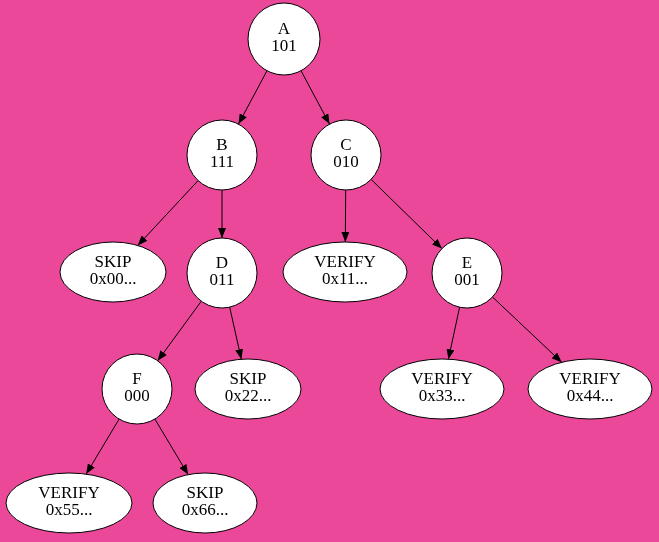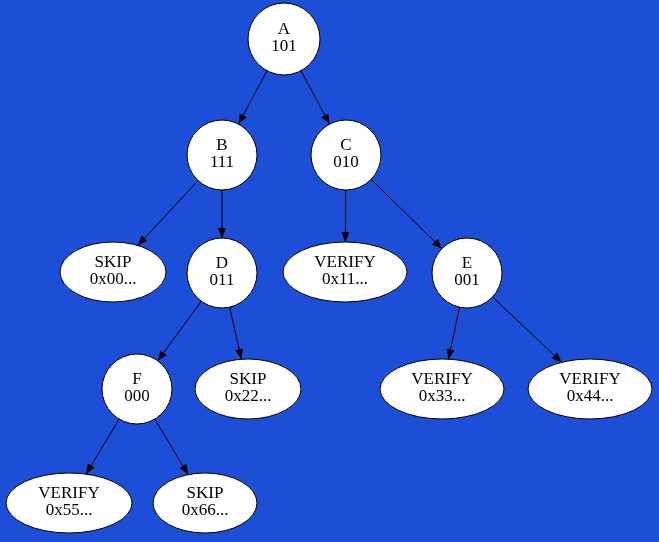--- a/index.html
+++ b/index.html
@@ -3,21 +3,21 @@
 <meta charset="utf-8">
 <style>
   html, body {
     margin: 0;
     padding: 0;
     background: #ffffff;
   }
   .stage {
     width: 659px;
     height: 542px;
-    background: #1d4ed8;
+    background: #ec4899;
     overflow: hidden;
   }
   svg {
     display: block;
   }
   .node-shape {
     fill: #ffffff;
     stroke: #000000;
     stroke-width: 1;
   }

